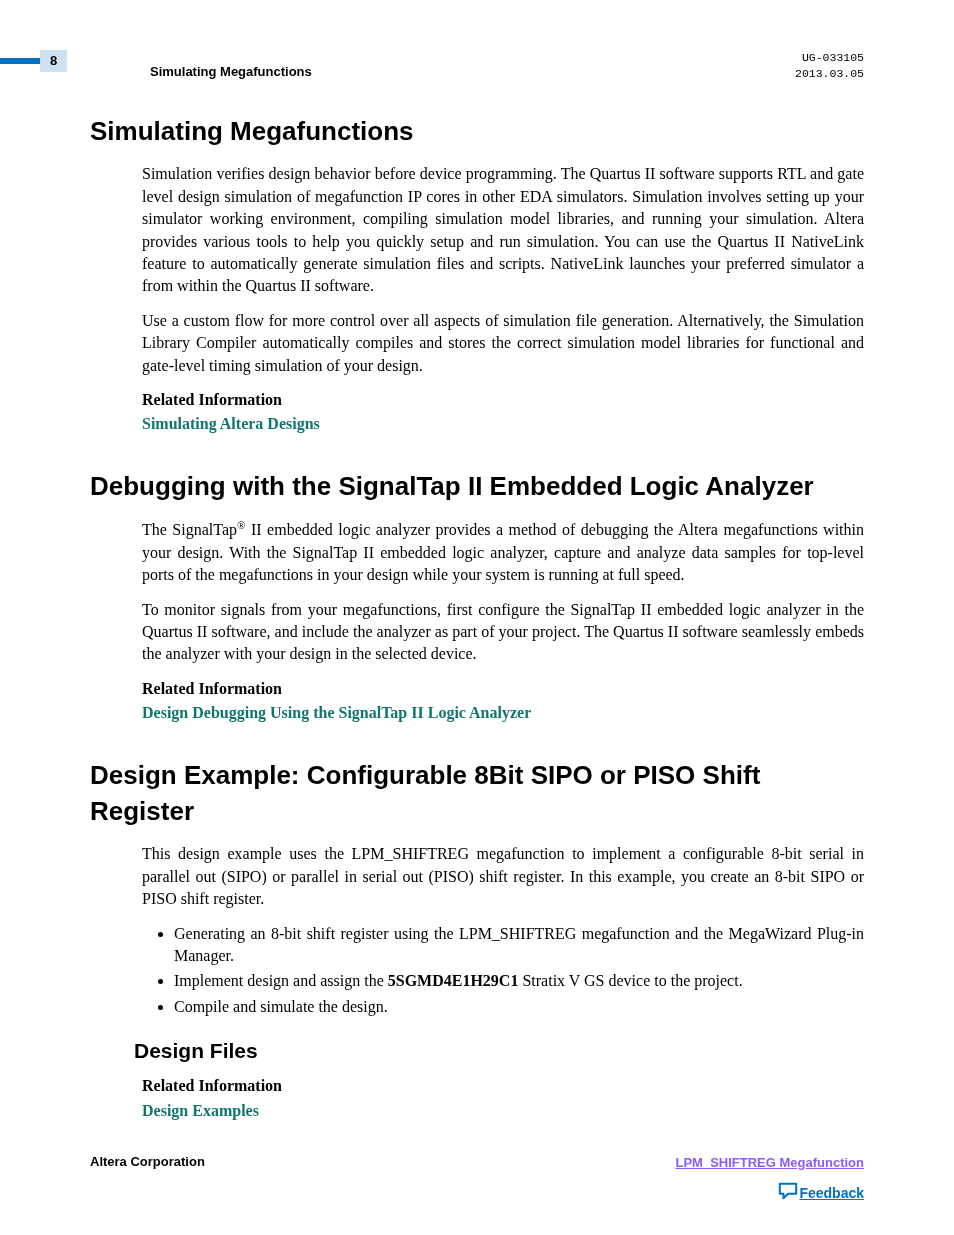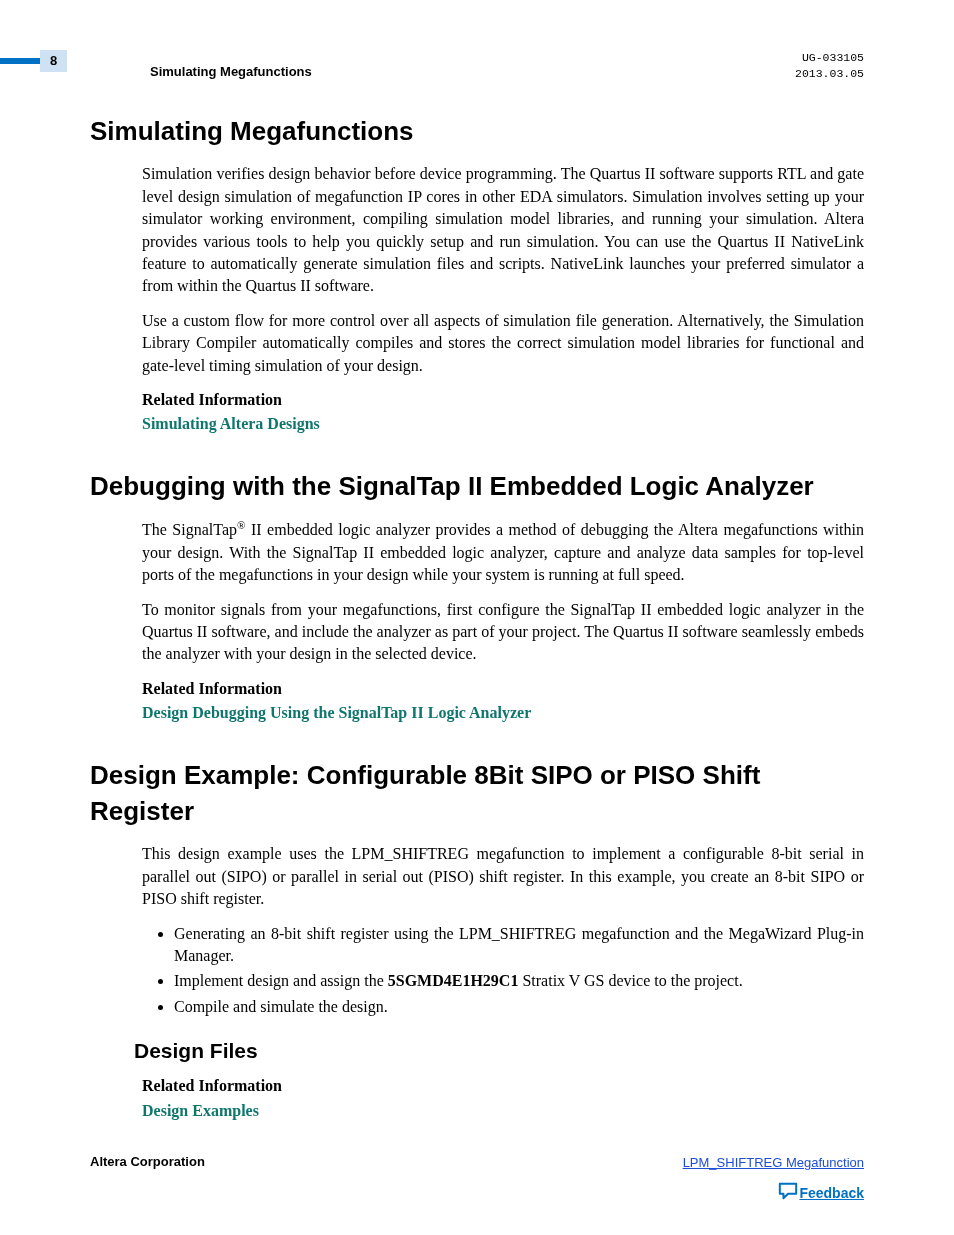--- a/index.html
+++ b/index.html
@@ -77,21 +77,21 @@
     left: 90px;
     right: 90px;
     bottom: 62px;
     display: flex;
     justify-content: space-between;
     align-items: center;
     font-family: "Myriad Pro", Arial, sans-serif;
   }
   .footer-left { font-weight: 700; font-size: 13px; }
   .footer-right { text-align: right; }
-  .footer-link { color: #1d4ed8; font-weight: 400; font-size: 13px; }
+  .footer-link { color: #8b5cf6; font-weight: 700; font-size: 13px; }
   .feedback {
     position: absolute;
     right: 90px;
     bottom: 28px;
     display: flex;
     align-items: center;
     color: #0071c5;
     font-weight: 700;
     font-family: "Myriad Pro", Arial, sans-serif;
     font-size: 14px;

